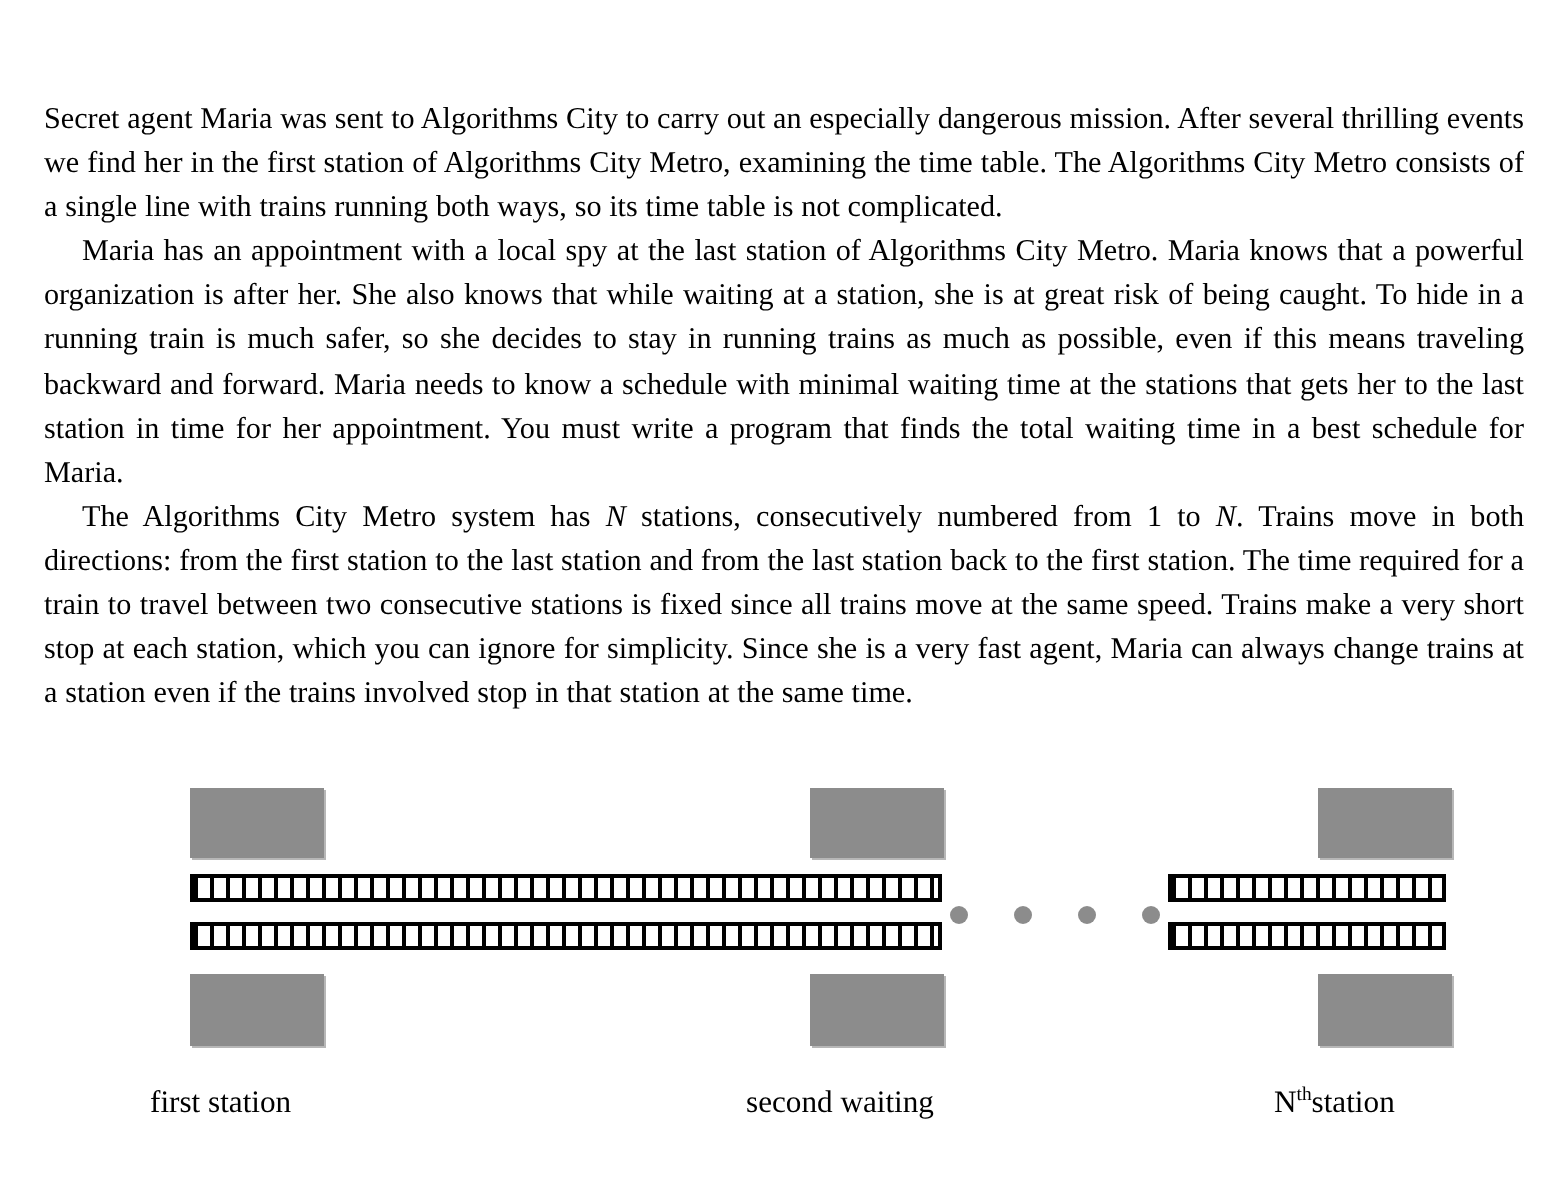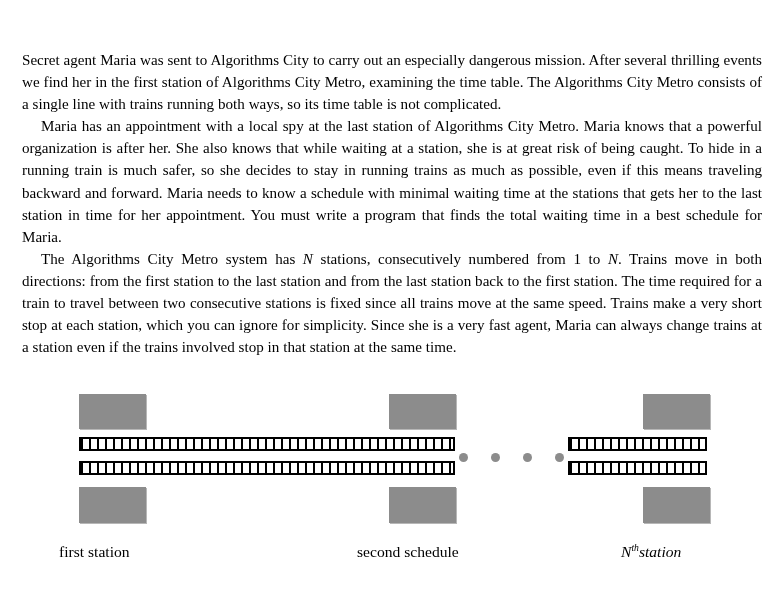--- a/index.html
+++ b/index.html
@@ -37,21 +37,21 @@
   }
   .para.first { text-indent: 0; }
   .mathvar {
     font-style: italic;
     font-family: "Liberation Serif", "DejaVu Serif", serif;
   }
 
   
   #figure {
     position: absolute;
-    left: 0;
+    left: 16px;
     top: 0;
     width: 628px;
     height: 599px;
     pointer-events: none;
   }
   .station-block {
     position: absolute;
     background: #8c8c8c;
     box-shadow: 1px 1px 0 rgba(170,170,170,0.85);
   }
@@ -144,16 +144,16 @@
   <div class="ellipsis-dot" style="left:491px; top:453px;"></div>
   <div class="ellipsis-dot" style="left:523px; top:453px;"></div>
   <div class="ellipsis-dot" style="left:555px; top:453px;"></div>
 
   <div class="station-block" style="left:79px; top:487px; width:67px; height:36px;"></div>
   <div class="station-block" style="left:389px; top:487px; width:67px; height:36px;"></div>
   <div class="station-block" style="left:643px; top:487px; width:67px; height:36px;"></div>
 
   <div class="fig-label" style="left:59px; top:543px;">first station</div>
 
-  <div class="fig-label" style="left:357px; top:543px;">second schedule</div>
+  <div class="fig-label" style="left:357px; top:543px;">second waiting</div>
 
-  <div class="fig-label" style="left:621px; top:543px;font-style:italic;"><span>N</span><sup>th</sup><span>station</span></div>
+  <div class="fig-label" style="left:621px; top:543px;"><span>N</span><sup>th</sup><span>station</span></div>
 </div>
 
 </body></html>

